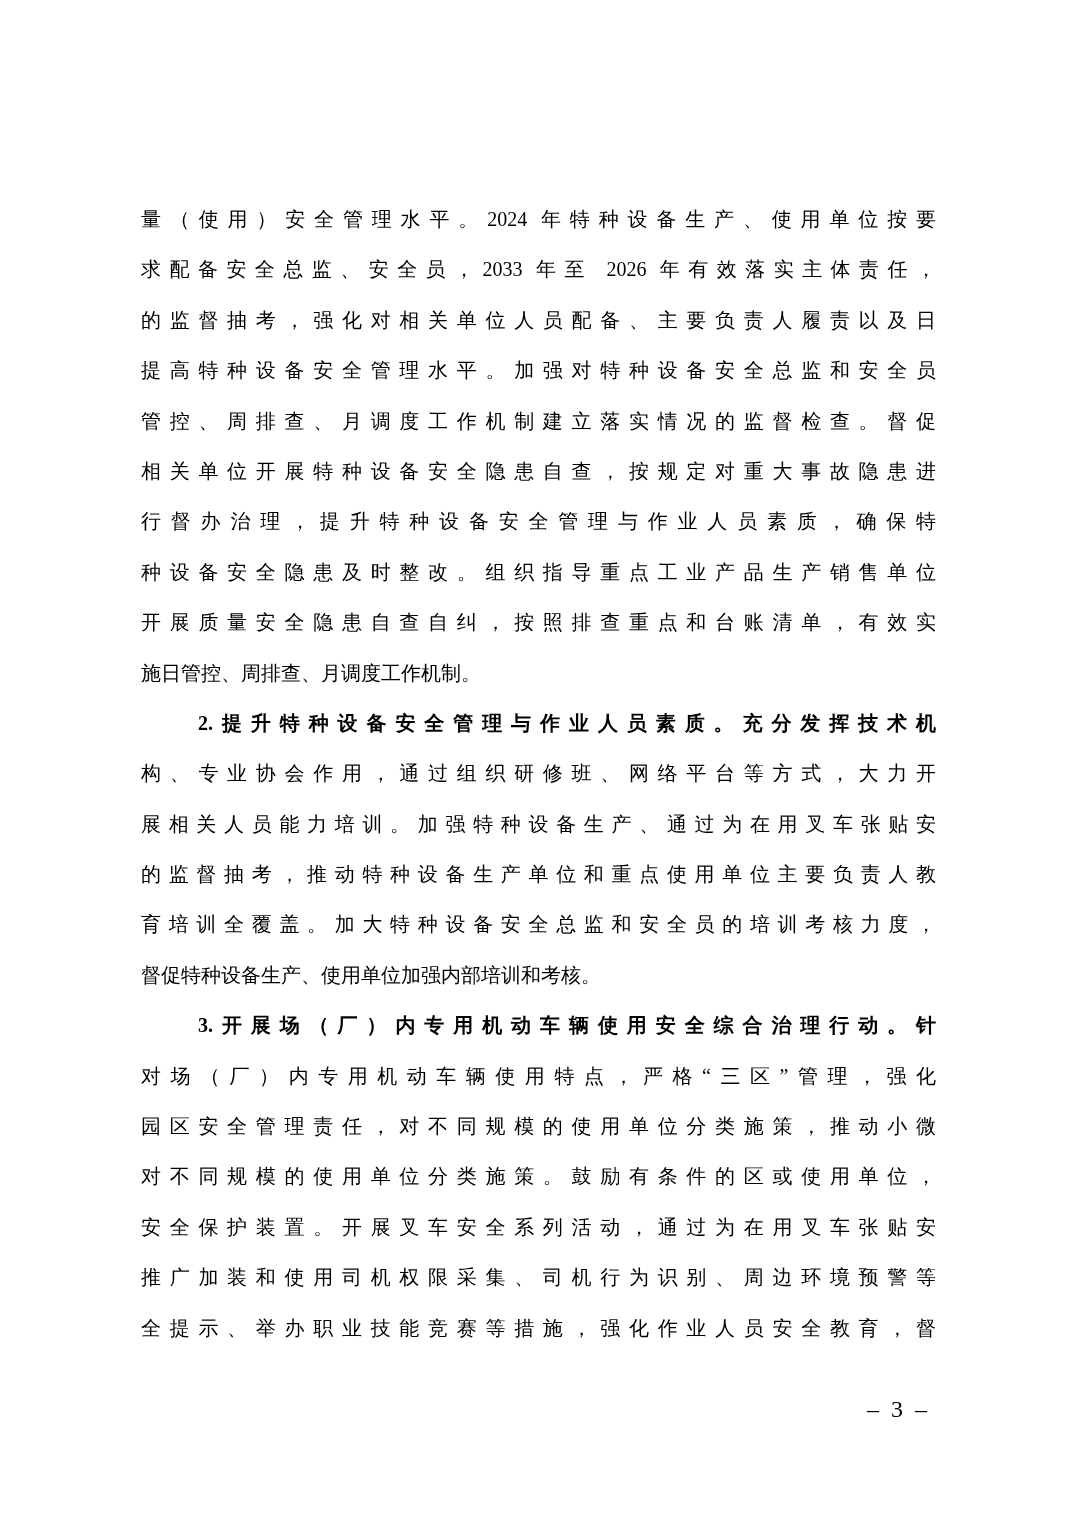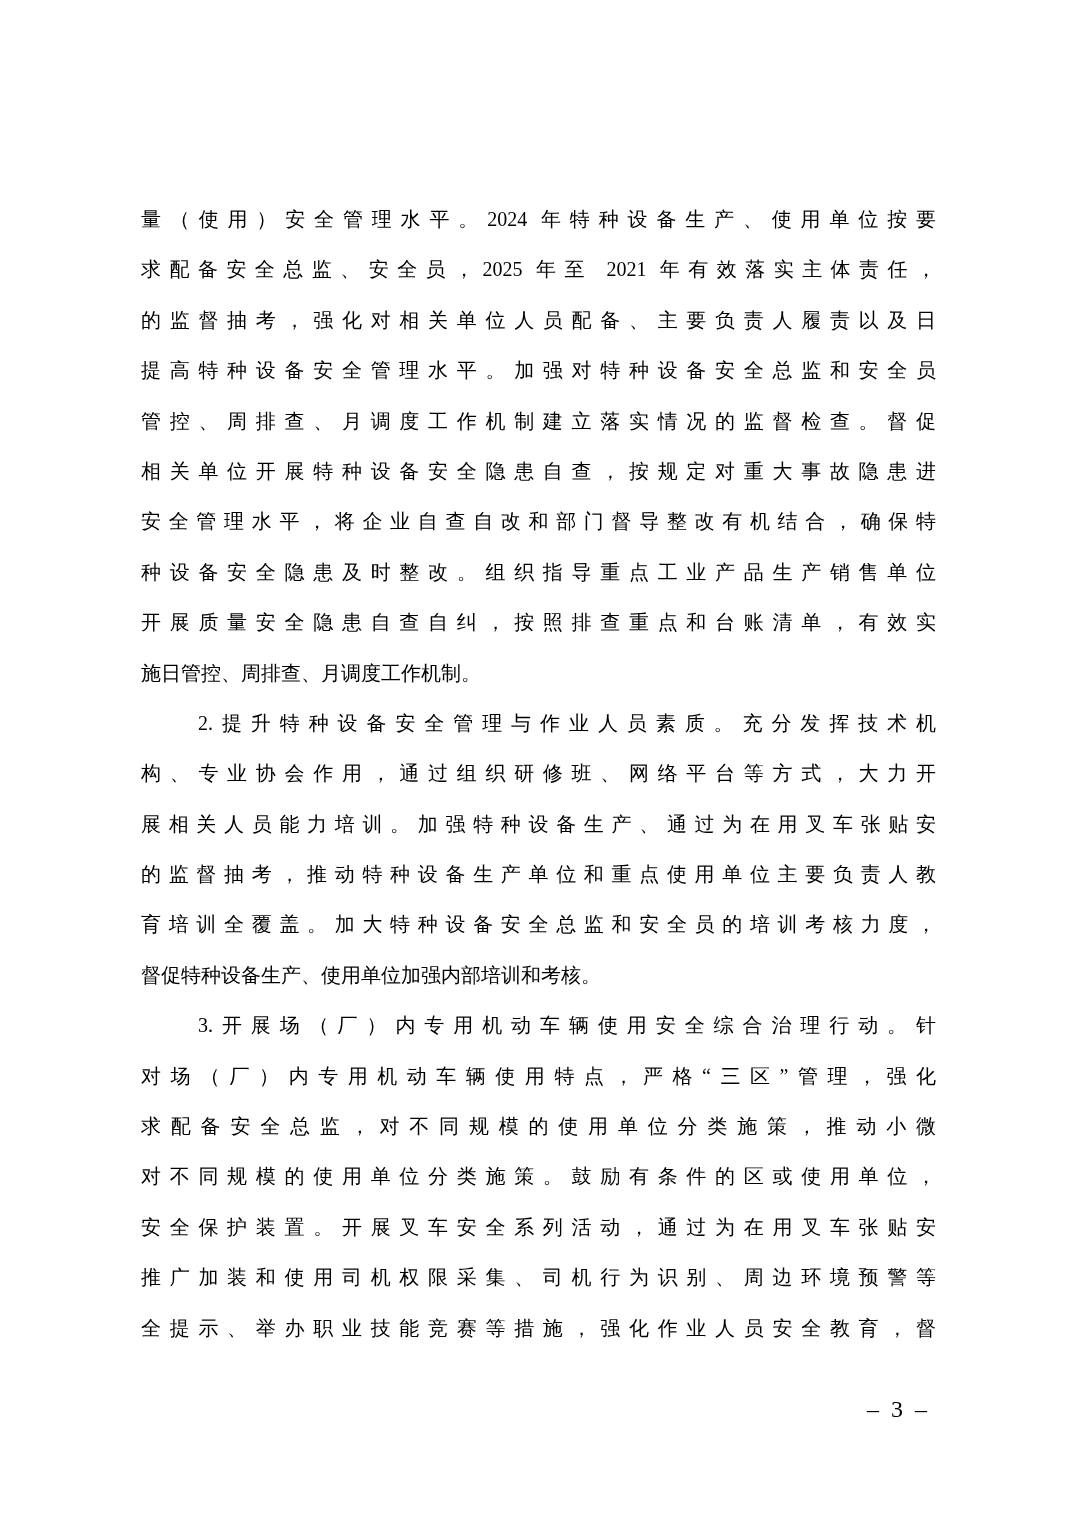--- a/index.html
+++ b/index.html
@@ -25,60 +25,60 @@
     line-height: 50.4px;
     height: 50.4px;
     text-align: justify;
     text-align-last: justify;
     text-justify: inter-character;
     white-space: normal;
     overflow: hidden;
     font-weight: 400;
   }
   .t-line.flush-left { text-align-last: left; }
-  .t-line.indent { text-indent: 57px; }
+  .t-line.indent { text-indent: 57px; font-weight: bold; }
   .page-number {
     position: absolute;
     top: 1394px;
     right: 144px;
     font-size: 24px;
     line-height: 30px;
     letter-spacing: 3px;
     color: var(--text-color, #000000);
   }
 </style>
 </head>
 <body>
 
 <div class="page">
   <div class="text-block">
       <div class="para">
         <div class="t-line">量（使用）安全管理水平。2024 年特种设备生产、使用单位按要</div>
-        <div class="t-line">求配备安全总监、安全员，2025 年至 2021 年有效落实主体责任，</div>
+        <div class="t-line">求配备安全总监、安全员，2033 年至 2026 年有效落实主体责任，</div>
         <div class="t-line">的监督抽考，强化对相关单位人员配备、主要负责人履责以及日</div>
         <div class="t-line">提高特种设备安全管理水平。加强对特种设备安全总监和安全员</div>
         <div class="t-line">管控、周排查、月调度工作机制建立落实情况的监督检查。督促</div>
         <div class="t-line">相关单位开展特种设备安全隐患自查，按规定对重大事故隐患进</div>
-        <div class="t-line">安全管理水平，将企业自查自改和部门督导整改有机结合，确保特</div>
+        <div class="t-line">行督办治理，提升特种设备安全管理与作业人员素质，确保特</div>
         <div class="t-line">种设备安全隐患及时整改。组织指导重点工业产品生产销售单位</div>
         <div class="t-line">开展质量安全隐患自查自纠，按照排查重点和台账清单，有效实</div>
         <div class="t-line flush-left">施日管控、周排查、月调度工作机制。</div>
       </div>
       <div class="para">
         <div class="t-line indent">2.提升特种设备安全管理与作业人员素质。充分发挥技术机</div>
         <div class="t-line">构、专业协会作用，通过组织研修班、网络平台等方式，大力开</div>
         <div class="t-line">展相关人员能力培训。加强特种设备生产、通过为在用叉车张贴安</div>
         <div class="t-line">的监督抽考，推动特种设备生产单位和重点使用单位主要负责人教</div>
         <div class="t-line">育培训全覆盖。加大特种设备安全总监和安全员的培训考核力度，</div>
         <div class="t-line flush-left">督促特种设备生产、使用单位加强内部培训和考核。</div>
       </div>
       <div class="para">
         <div class="t-line indent">3.开展场（厂）内专用机动车辆使用安全综合治理行动。针</div>
         <div class="t-line">对场（厂）内专用机动车辆使用特点，严格“三区”管理，强化</div>
-        <div class="t-line">求配备安全总监，对不同规模的使用单位分类施策，推动小微</div>
+        <div class="t-line">园区安全管理责任，对不同规模的使用单位分类施策，推动小微</div>
         <div class="t-line">对不同规模的使用单位分类施策。鼓励有条件的区或使用单位，</div>
         <div class="t-line">安全保护装置。开展叉车安全系列活动，通过为在用叉车张贴安</div>
         <div class="t-line">推广加装和使用司机权限采集、司机行为识别、周边环境预警等</div>
         <div class="t-line">全提示、举办职业技能竞赛等措施，强化作业人员安全教育，督</div>
       </div>
     </div>
   <div class="page-number">– 3 –</div>
 </div>
 
 </body></html>

